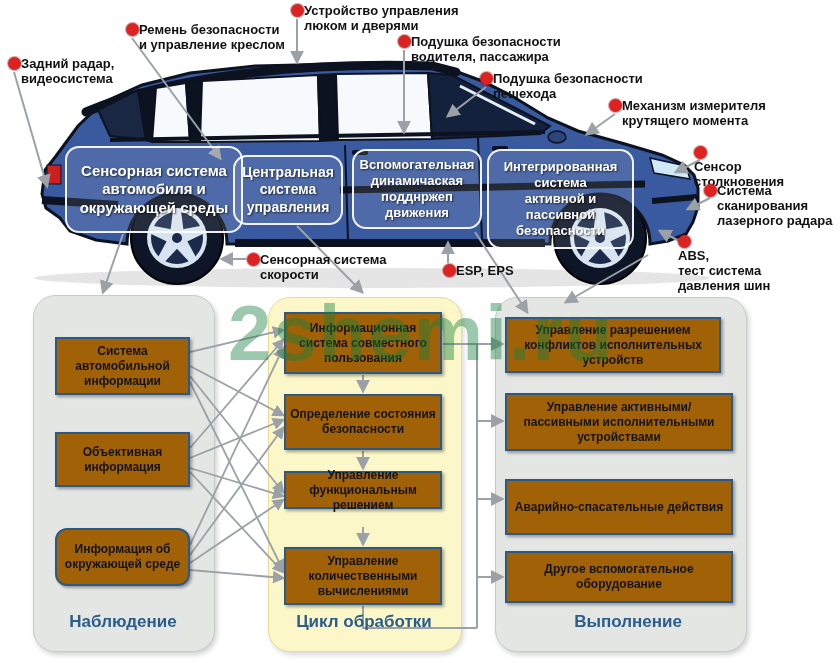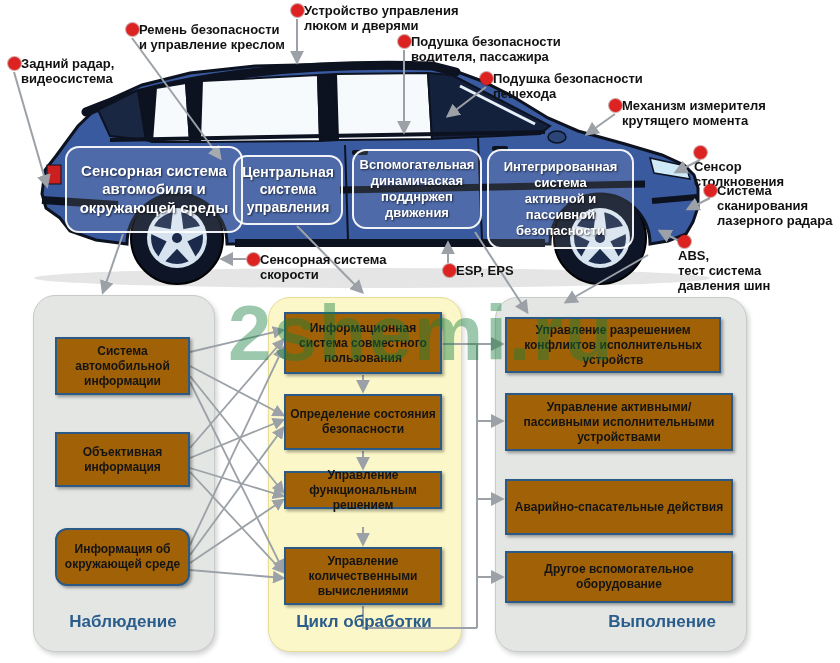--- a/index.html
+++ b/index.html
@@ -239,16 +239,16 @@
   <div class="fbox" style="left:284px;top:312px;width:158px;height:62px;">Информационная система совместного пользования</div>
   <div class="fbox" style="left:284px;top:394px;width:158px;height:56px;">Определение состояния безопасности</div>
   <div class="fbox" style="left:284px;top:471px;width:158px;height:38px;">Управление функциональным решением</div>
   <div class="fbox" style="left:284px;top:547px;width:158px;height:58px;">Управление количественными вычислениями</div>
   <div class="plabel" style="left:268px;top:612px;width:192px;">Цикл обработки</div>
 
   <div class="fbox" style="left:505px;top:317px;width:216px;height:56px;">Управление разрешением конфликтов исполнительных устройств</div>
   <div class="fbox" style="left:505px;top:393px;width:228px;height:58px;">Управление активными/пассивными исполнительными устройствами</div>
   <div class="fbox" style="left:505px;top:471px;width:228px;height:56px;margin-top:8px;">Аварийно-спасательные действия</div>
   <div class="fbox" style="left:505px;top:551px;width:228px;height:52px;">Другое вспомогательное оборудование</div>
-  <div class="plabel" style="left:497px;top:612px;width:262px;padding-left:34px;">Выполнение</div>
+  <div class="plabel" style="left:497px;top:612px;width:262px;">Выполнение</div>
 
   <div class="watermark">2shemi.ru</div>
 </div>
 
 </body></html>

